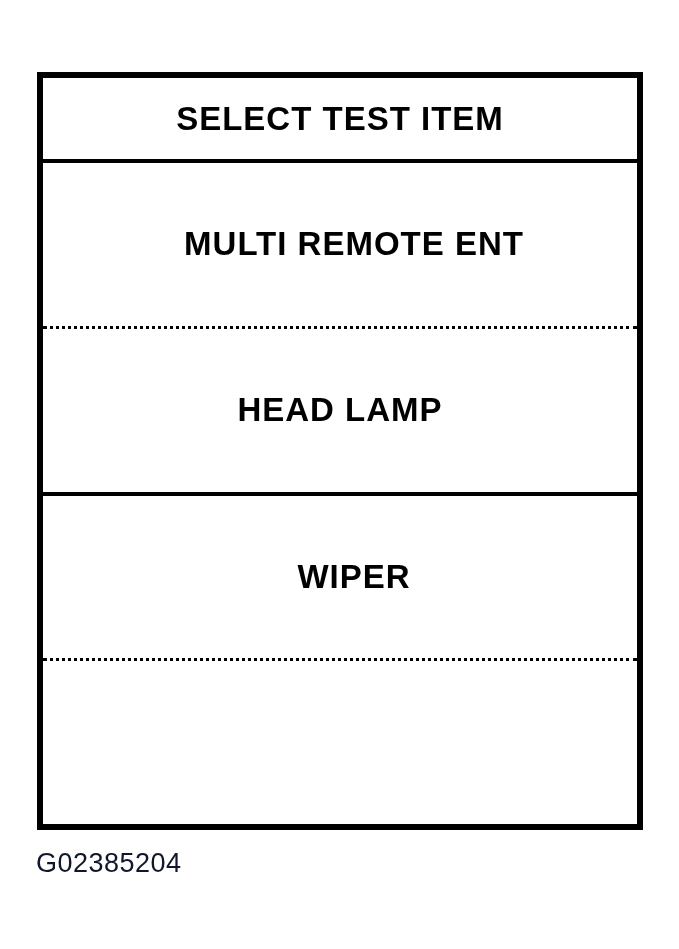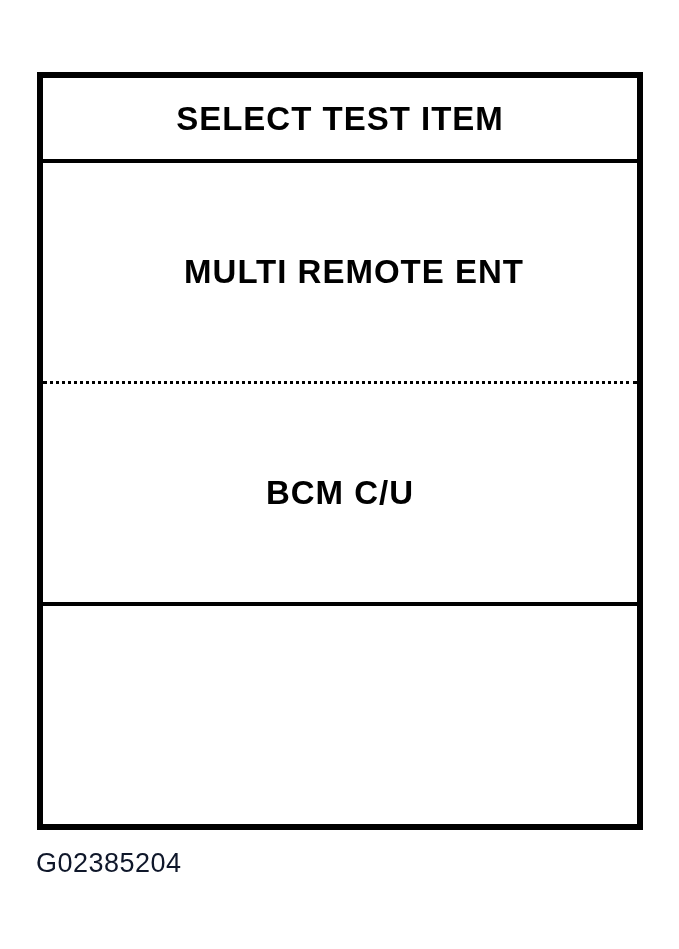--- a/index.html
+++ b/index.html
@@ -65,26 +65,29 @@
   <div class="menu-table">
 
     <div class="row row-header sep-solid">
       <span>SELECT TEST ITEM</span>
     </div>
 
     <div class="row row-item sep-dotted">
       <span>MULTI REMOTE ENT</span>
     </div>
 
+    <div class="row row-item sep-solid">
+      <span>HEAD LAMP</span>
+    </div>
 
 
+    <div class="row row-item sep-dotted">
+      <span>WIPER</span>
+    </div>
 
-    <div class="row row-item sep-solid">
-      <span>BCM C/U</span>
-    </div>
 
 
     <div class="row row-item sep-none">
       <span></span>
     </div>
 
   </div>
 
   <div class="figure-id">G02385204</div>
 

